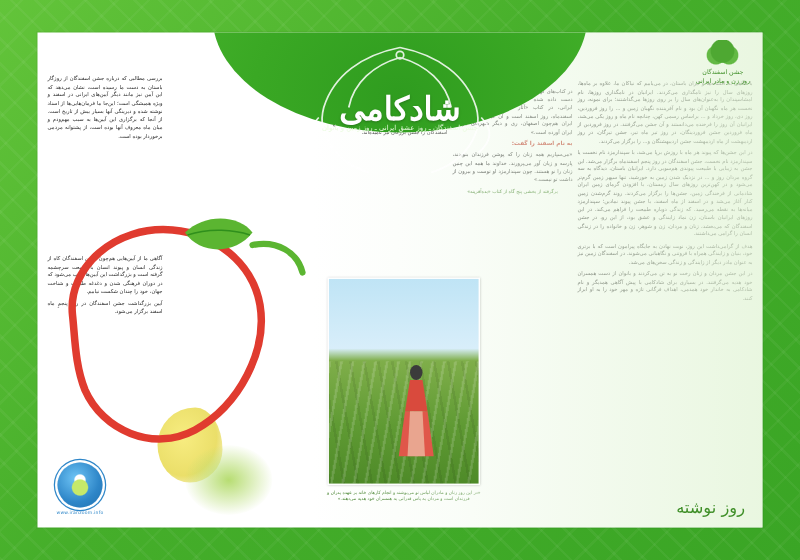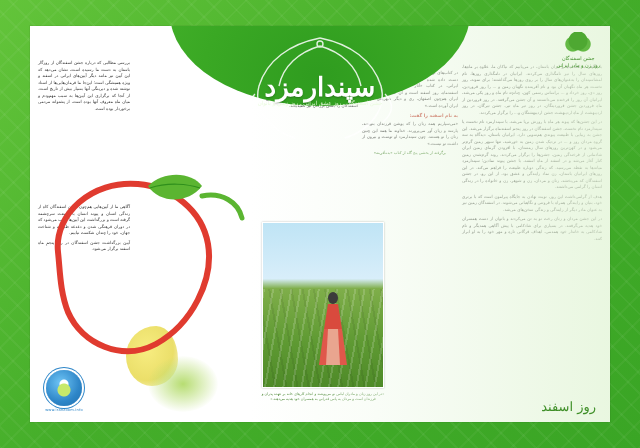--- a/index.html
+++ b/index.html
@@ -222,21 +222,21 @@
       <g fill="none" stroke="#ffffff" stroke-width="1.4" opacity="0.85">
         <path d="M125 4 C 95 10, 72 26, 64 52 C 58 74, 74 96, 100 104"></path>
         <path d="M125 4 C 155 10, 178 26, 186 52 C 192 74, 176 96, 150 104"></path>
         <path d="M125 12 C 104 18, 88 32, 84 52"></path>
         <path d="M125 12 C 146 18, 162 32, 166 52"></path>
         <circle cx="125" cy="10" r="3"></circle>
         <path d="M60 60 q -14 14, 2 28"></path>
         <path d="M190 60 q 14 14, -2 28"></path>
       </g>
     </svg>
-    <div class="logo-title">سپندارمزد</div>
+    <div class="logo-title">شادکامی</div>
     <div class="masthead-sub">جشن اسفندگان ـ روز عشق ایرانی ـ روز زمین و بانوان</div>
 
     <div class="header-badge">
       <div class="tree"></div>
       <div class="bl">جشن اسفندگان</div>
       <div class="bl">روز زن و مادر ایرانی</div>
     </div>
 
     <div class="col" id="col-1">
       <p>با نگاهی به افسانه‌ها و ایران باستان، در می‌یابیم که نیاکان ما، علاوه بر ماه‌ها، روزهای سال را نیز نامگذاری می‌کردند. ایرانیان در نامگذاری روزها، نام امشاسپندان را به‌عنوان‌های سال را بر روی روزها می‌گذاشتند؛ برای نمونه، روز نخست هر ماه نگهبان آن بود و نام آفریننده نگهبان زمین و ... را روز فروردین، روز دی، روز خرداد و ... براساس رسمی کهن، چنانچه نام ماه و روز یکی می‌شد، ایرانیان آن روز را فرخنده می‌دانستند و آن جشن می‌گرفتند. در روز فروردین از ماه فروردین جشن فروردینگان، در روز تیر ماه تیر، جشن تیرگان، در روز اردیبهشت از ماه اردیبهشت جشن اردیبهشتگان و... را برگزار می‌کردند.</p>
@@ -288,16 +288,16 @@
         <path d="M12 40 L22 40 L24 76 L10 76 Z" fill="#f0e6c8" opacity=".55"></path>
       </svg>
     </div>
     <div class="photo-caption">«در این روز زنان و مادران لباس نو می‌پوشند و انجام کارهای خانه بر عهده پدران و فرزندان است و مردان به پاس قدرانی به همسران خود هدیه می‌دهند.»</div>
 
     <div class="seal">
       <div class="disc"></div>
       <div class="site">www.iranzoom.info</div>
     </div>
 
-    <div class="ruz-iran">روز اسفند</div>
+    <div class="ruz-iran">روز نوشته</div>
 
   </div>
 </div>
 
 </body></html>

